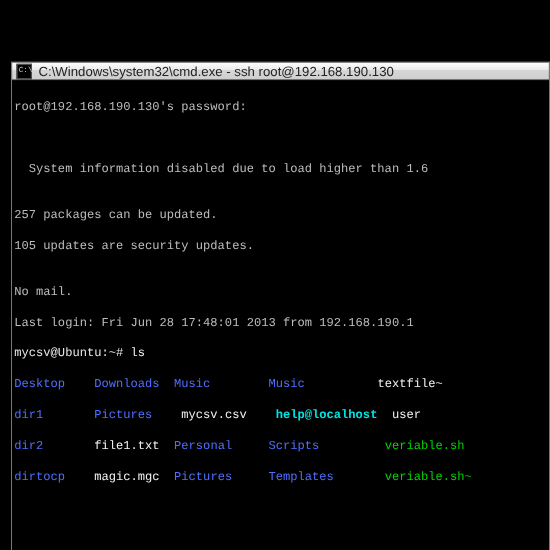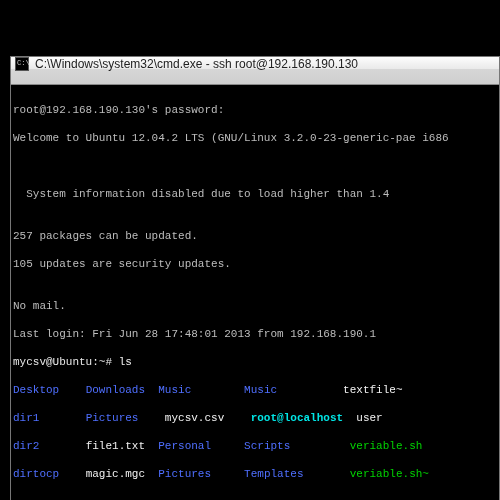--- a/index.html
+++ b/index.html
@@ -12,25 +12,25 @@
   }
   .window {
     position: absolute;
     top: 56px;
     left: 10px;
     width: 490px;
     background: #000;
     border: 1px solid #777;
   }
   .titlebar {
-    height: 28px;
+    height: 16px;
     background: linear-gradient(to bottom, #fdfdfd 0%, #e9e9e9 45%, #d6d6d6 46%, #cfcfcf 100%);
     border-bottom: 1px solid #888;
     display: flex;
-    align-items: flex-start;
+    align-items: flex-end;
     padding: 0 4px;
     gap: 6px;
     font-family: "Segoe UI", Tahoma, sans-serif;
   }
   .titlebar .icon {
     width: 14px; height: 14px;
     background: #000;
     border: 1px solid #555;
     position: relative;
   }
@@ -68,33 +68,32 @@
 
 <div class="window">
 
   <div class="titlebar">
     <span class="icon"></span>
     <span class="title"><span>C:\Windows\system32\cmd.exe</span><span> - </span><span>ssh  root@192.168.190.130</span></span>
   </div>
 
   <div class="term">
 <div class="row gray">root@192.168.190.130's password:</div>
-<div class="row gray">Welcome to Ubuntu 12.04.2 LTS (GNU/Linux 3.2.0-23-generic-pae i686</div>
 <div class="row"></div>
 <div class="row"></div>
-<div class="row gray">  System information disabled due to load higher than 1.4</div>
+<div class="row gray">  System information disabled due to load higher than 1.6</div>
 <div class="row"></div>
 <div class="row gray">257 packages can be updated.</div>
 <div class="row gray">105 updates are security updates.</div>
 <div class="row"></div>
 <div class="row gray">No mail.</div>
 <div class="row gray">Last login: Fri Jun 28 17:48:01 2013 from 192.168.190.1</div>
 <div class="row"><span class="prompt">mycsv@Ubuntu:~# </span><span class="white">ls</span></div>
 <div class="row"><span class="blue">Desktop</span>    <span class="blue">Downloads</span>  <span class="blue">Music</span>        <span class="blue">Music</span>          <span class="white">textfile~</span></div>
-<div class="row"><span class="blue">dir1</span>       <span class="blue">Pictures</span>    <span class="white">mycsv.csv</span>    <span class="cyan">root@localhost</span>  <span class="white">user</span></div>
+<div class="row"><span class="blue">dir1</span>       <span class="blue">Pictures</span>    <span class="white">mycsv.csv</span>    <span class="cyan">help@localhost</span>  <span class="white">user</span></div>
 <div class="row"><span class="blue">dir2</span>       <span class="white">file1.txt</span>  <span class="blue">Personal</span>     <span class="blue">Scripts</span>         <span class="green">veriable.sh</span></div>
 <div class="row"><span class="blue">dirtocp</span>    <span class="white">magic.mgc</span>  <span class="blue">Pictures</span>     <span class="blue">Templates</span>       <span class="green">veriable.sh~</span></div>
 
 
 
 
 
 
 
 

